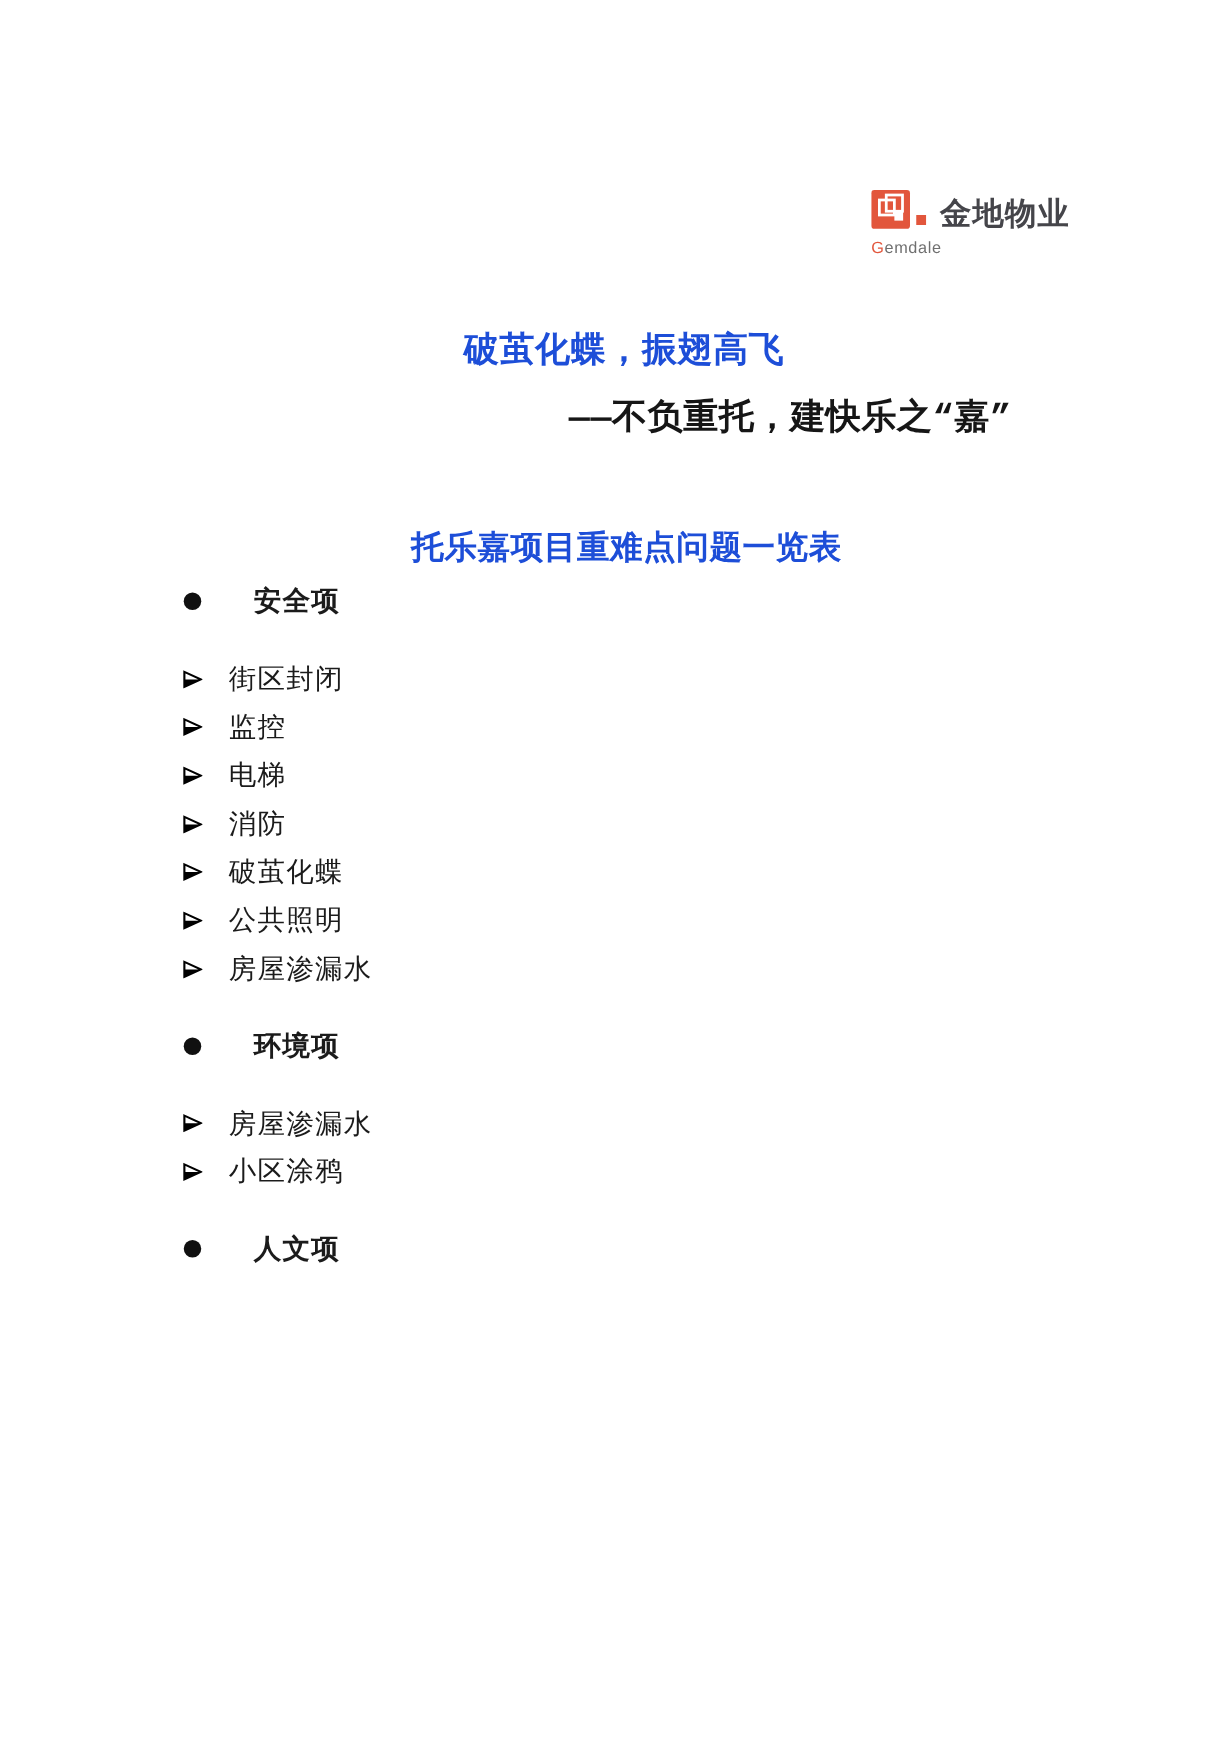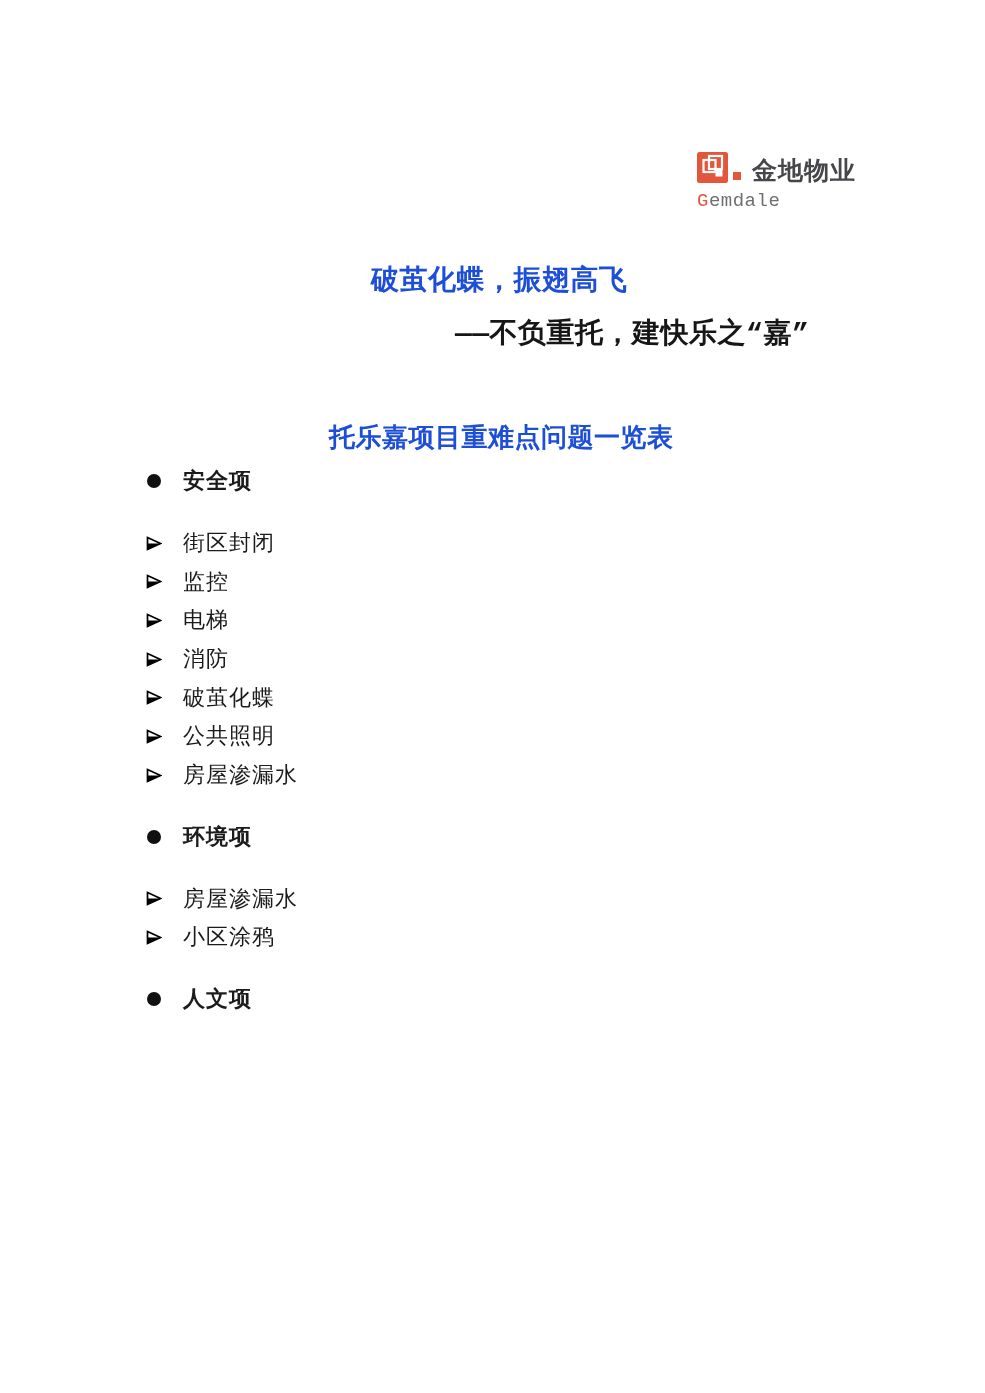--- a/index.html
+++ b/index.html
@@ -23,22 +23,22 @@
     font-family: "Liberation Sans", sans-serif;
     font-weight: bold;
     font-size: 25px;
     letter-spacing: 1px;
     color: var(--cn-color, #45454a);
     margin-left: 11px;
     margin-top: 3px;
     white-space: nowrap;
   }
   .logo-en {
-    font-family: Liberation Mono, monospace;
-    font-size: 19px;
+    font-family: Liberation Sans, sans-serif;
+    font-size: 13px;
     letter-spacing: 0.5px;
     color: var(--en-color, #6f6f6f);
     margin-top: 3px;
   }
   .logo-en::first-letter { color: var(--accent, #e2563c); }
 
   
   .doc-title {
     position: absolute; left: 371px; top: 261px;
     font-family: "Liberation Sans", sans-serif;
@@ -54,21 +54,21 @@
   .section-heading {
     position: absolute; left: 329px; top: 420px;
     font-family: "Liberation Sans", sans-serif;
     font-weight: bold; font-size: 26px; letter-spacing: 0.5px;
     color: #1d4ed8; white-space: nowrap;
   }
 
   
   .issues-list { position: absolute; left: 146px; top: 462px; }
   .row { display: flex; align-items: center; height: 38.7px; }
-  .row.level-1 { margin-top: 23px; margin-bottom: 23px; }
+  .row.level-1 { margin-top: 23px; margin-bottom: 23px; gap: 20px; }
   .row.level-1:first-child { margin-top: 0; }
   .bullet { width: 16px; display: inline-flex; align-items: center; justify-content: center; flex: 0 0 16px; }
   .bullet-disc { }
   .bullet-disc::before {
     content: ""; display: block; width: 14px; height: 14px;
     background: #101010; border-radius: 50%;
   }
   .row-label {
     margin-left: 21px;
     font-size: 22px;

